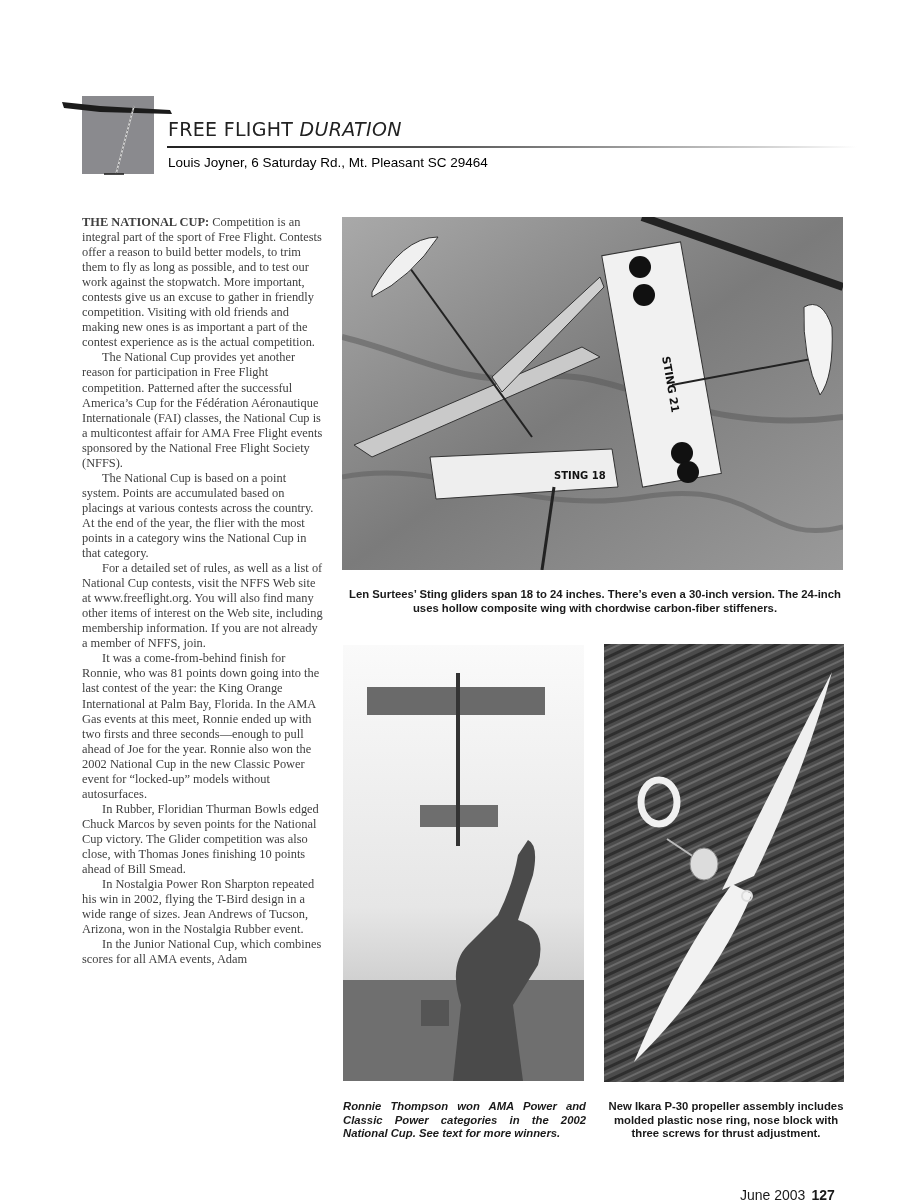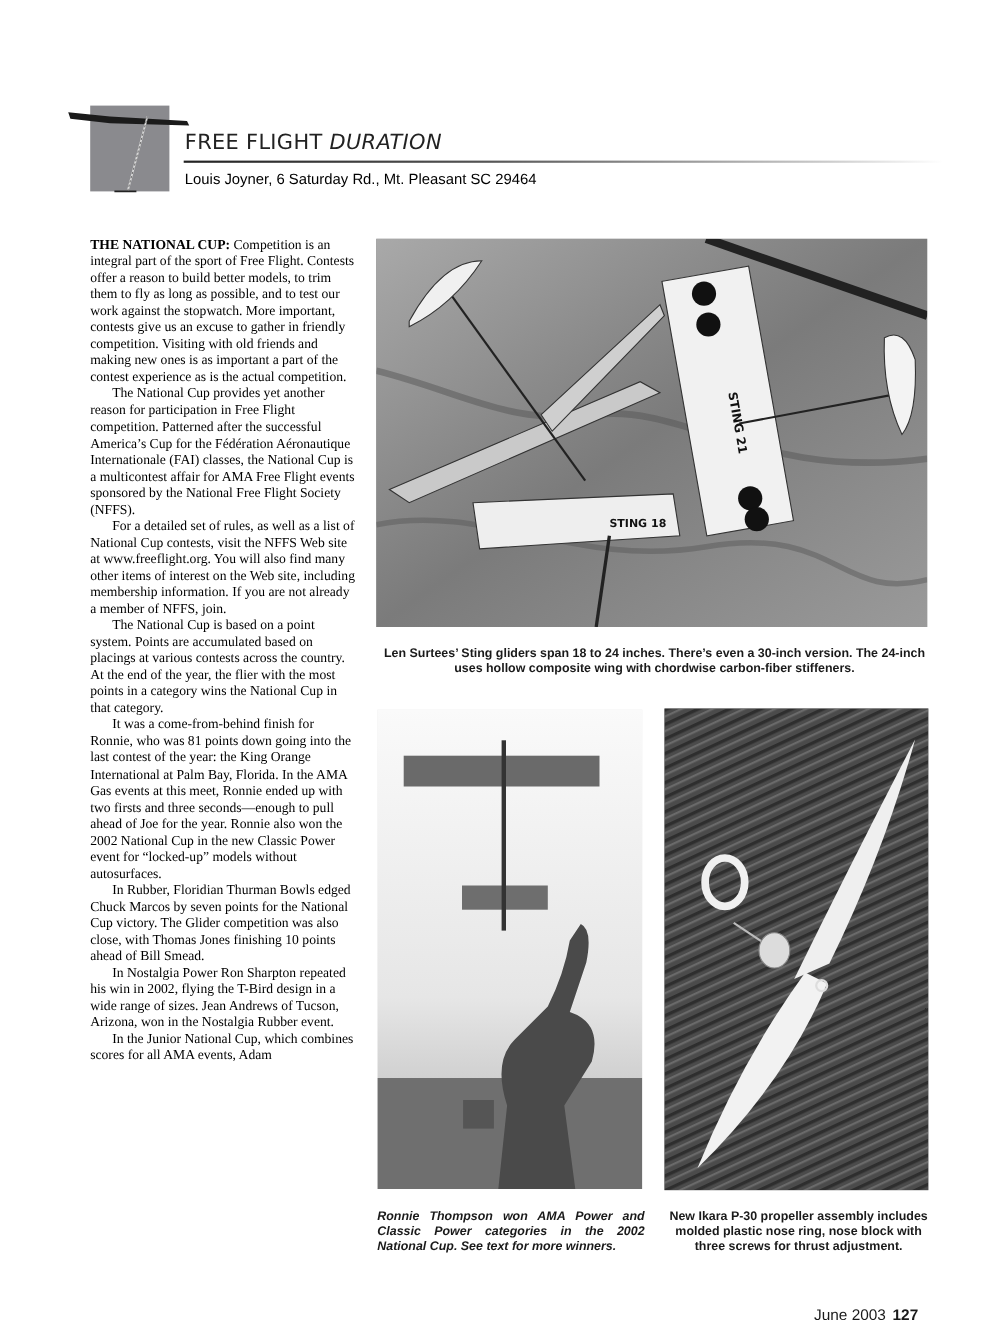--- a/index.html
+++ b/index.html
@@ -5,21 +5,21 @@
   html, body { margin:0; padding:0; background:#ffffff; }
   body { width:916px; height:1200px; position:relative; overflow:hidden; font-family:"Liberation Serif", serif; color:#1a1a1a; }
 
   .logo-box { position:absolute; left:82px; top:96px; width:72px; height:78px; background:#8a8a8e; }
   .logo-glider { position:absolute; left:60px; top:92px; width:120px; height:96px; }
   .dept-title { position:absolute; left:168px; top:118px; font-family:"DejaVu Sans", sans-serif; font-size:19px; letter-spacing:0.3px; color:#222; white-space:nowrap; }
   .dept-title .it { font-style:italic; }
   .title-rule { position:absolute; left:167px; top:146px; width:690px; height:2px; background:linear-gradient(to right,#222 0%,#555 40%,#ccc 85%,#fff 100%); }
   .byline { position:absolute; left:168px; top:155px; font-family:"Liberation Sans", sans-serif; font-size:13.5px; color:#000000; white-space:nowrap; }
 
-  .col-text { position:absolute; left:82px; top:215px; width:242px; font-size:12.4px; line-height:15.05px; text-align:left; color:#000000; }
+  .col-text { position:absolute; left:82px; top:215px; width:242px; font-size:12.4px; line-height:15.05px; text-align:left; color:#404040; }
   .col-text p { margin:0; text-indent:20px; }
   .col-text p.first { text-indent:0; }
   .col-text .lead { font-weight:bold; }
 
   .photo { position:absolute; overflow:hidden; }
   .photo svg { display:block; width:100%; height:100%; }
   .photo-gliders { left:342px; top:217px; width:501px; height:353px; background:#8d8d8d; }
   .photo-launch { left:343px; top:645px; width:241px; height:436px; background:#f3f3f3; }
   .photo-prop { left:604px; top:644px; width:240px; height:438px; background:#4a4a4a; }
 
@@ -41,22 +41,22 @@
   <line x1="74" y1="14" x2="56" y2="82" stroke="#333" stroke-width="0.6" stroke-dasharray="2 2"></line>
   <line x1="44" y1="82" x2="64" y2="82" stroke="#222" stroke-width="1.6"></line>
 </svg>
 <div class="dept-title"><span>FREE FLIGHT </span><span class="it">DURATION</span></div>
 <div class="title-rule"></div>
 <div class="byline">Louis Joyner, 6 Saturday Rd., Mt. Pleasant SC 29464</div>
 
 <div class="col-text">
   <p class="first"><span class="lead">THE NATIONAL CUP:</span><span> Competition is an integral part of the sport of Free Flight. Contests offer a reason to build better models, to trim them to fly as long as possible, and to test our work against the stopwatch. More important, contests give us an excuse to gather in friendly competition. Visiting with old friends and making new ones is as important a part of the contest experience as is the actual competition.</span></p>
   <p>The National Cup provides yet another reason for participation in Free Flight competition. Patterned after the successful America’s Cup for the Fédération Aéronautique Internationale (FAI) classes, the National Cup is a multicontest affair for AMA Free Flight events sponsored by the National Free Flight Society (NFFS).</p>
+  <p>The National Cup is based on a point system. Points are accumulated based on placings at various contests across the country. At the end of the year, the flier with the most points in a category wins the National Cup in that category.</p>
   <p>For a detailed set of rules, as well as a list of National Cup contests, visit the NFFS Web site at www.freeflight.org. You will also find many other items of interest on the Web site, including membership information. If you are not already a member of NFFS, join.</p>
-  <p>The National Cup is based on a point system. Points are accumulated based on placings at various contests across the country. At the end of the year, the flier with the most points in a category wins the National Cup in that category.</p>
   <p>It was a come-from-behind finish for Ronnie, who was 81 points down going into the last contest of the year: the King Orange International at Palm Bay, Florida. In the AMA Gas events at this meet, Ronnie ended up with two firsts and three seconds—enough to pull ahead of Joe for the year. Ronnie also won the 2002 National Cup in the new Classic Power event for “locked-up” models without autosurfaces.</p>
   <p>In Rubber, Floridian Thurman Bowls edged Chuck Marcos by seven points for the National Cup victory. The Glider competition was also close, with Thomas Jones finishing 10 points ahead of Bill Smead.</p>
   <p>In Nostalgia Power Ron Sharpton repeated his win in 2002, flying the T-Bird design in a wide range of sizes. Jean Andrews of Tucson, Arizona, won in the Nostalgia Rubber event.</p>
   <p>In the Junior National Cup, which combines scores for all AMA events, Adam</p>
 </div>
 
 <div class="photo photo-gliders">
   <svg viewBox="0 0 501 353" preserveAspectRatio="none">
     <defs>
       <linearGradient id="rock" x1="0" y1="0" x2="1" y2="1">

